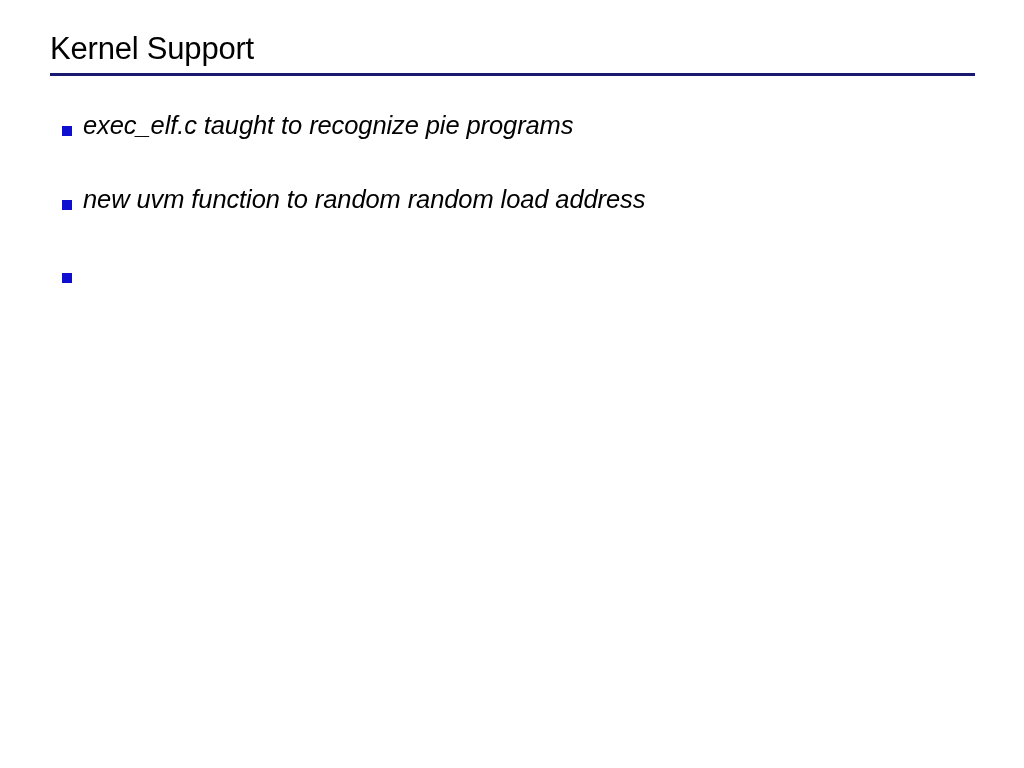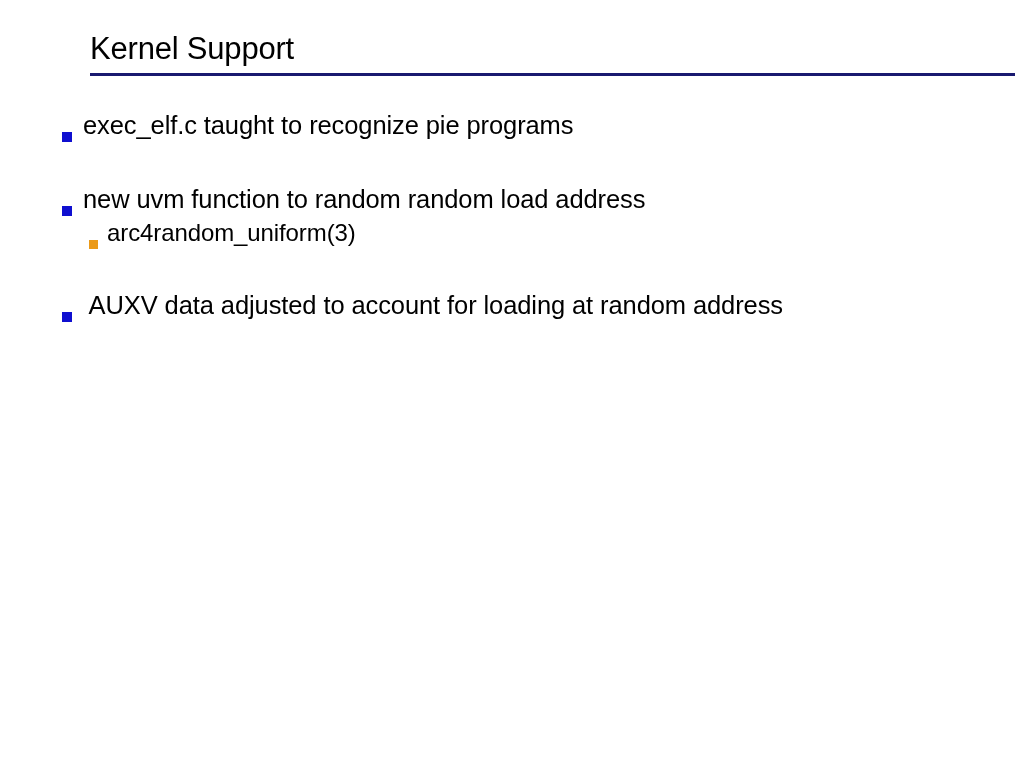--- a/index.html
+++ b/index.html
@@ -21,21 +21,20 @@
     inset: 0;
     background: #ffffff;
   }
 
   
   .title-block {
     position: absolute;
     left: 50px;
     top: 30px;
     width: 925px;
-    margin-left: 40px;
   }
   .slide-title {
     font-family: "Liberation Sans", sans-serif;
     font-size: 31px;
     line-height: 38px;
     color: #000000;
     letter-spacing: -0.2px;
     white-space: nowrap;
   }
   .title-rule {
@@ -48,22 +47,23 @@
   
   .body-block {
     position: absolute;
     left: 0;
     top: 109px;
     width: 1024px;
   }
 
   .bullet-row {
     display: flex;
-    align-items: flex-end;
+    align-items: center;
     position: relative;
+    font-style: italic;
   }
 
   
   .lvl1 {
     padding-left: 62px;
     min-height: 33px;
   }
   .lvl1 .marker {
     flex: 0 0 auto;
     width: 10px;
@@ -123,29 +123,24 @@
       <span class="marker"></span>
       <span class="text">exec_elf.c taught to recognize pie programs</span>
     </div>
 
     <div class="spacer-sm"></div>
 
     <div class="bullet-row lvl1">
       <span class="marker"></span>
       <span class="text">new uvm function to random random load address</span>
     </div>
-    <div class="bullet-row lvl2">
-      <span class="marker"></span>
-      <span class="text">arc4random_uniform(3)</span>
-    </div>
 
     <div class="spacer-md"></div>
 
     <div class="bullet-row lvl1">
       <span class="marker"></span>
-      <span class="text"> AUXV data adjusted to account for loading at random address</span>
     </div>
 
     <div class="spacer-lg"></div>
 
 
   </div>
 </div>
 
 </body></html>

